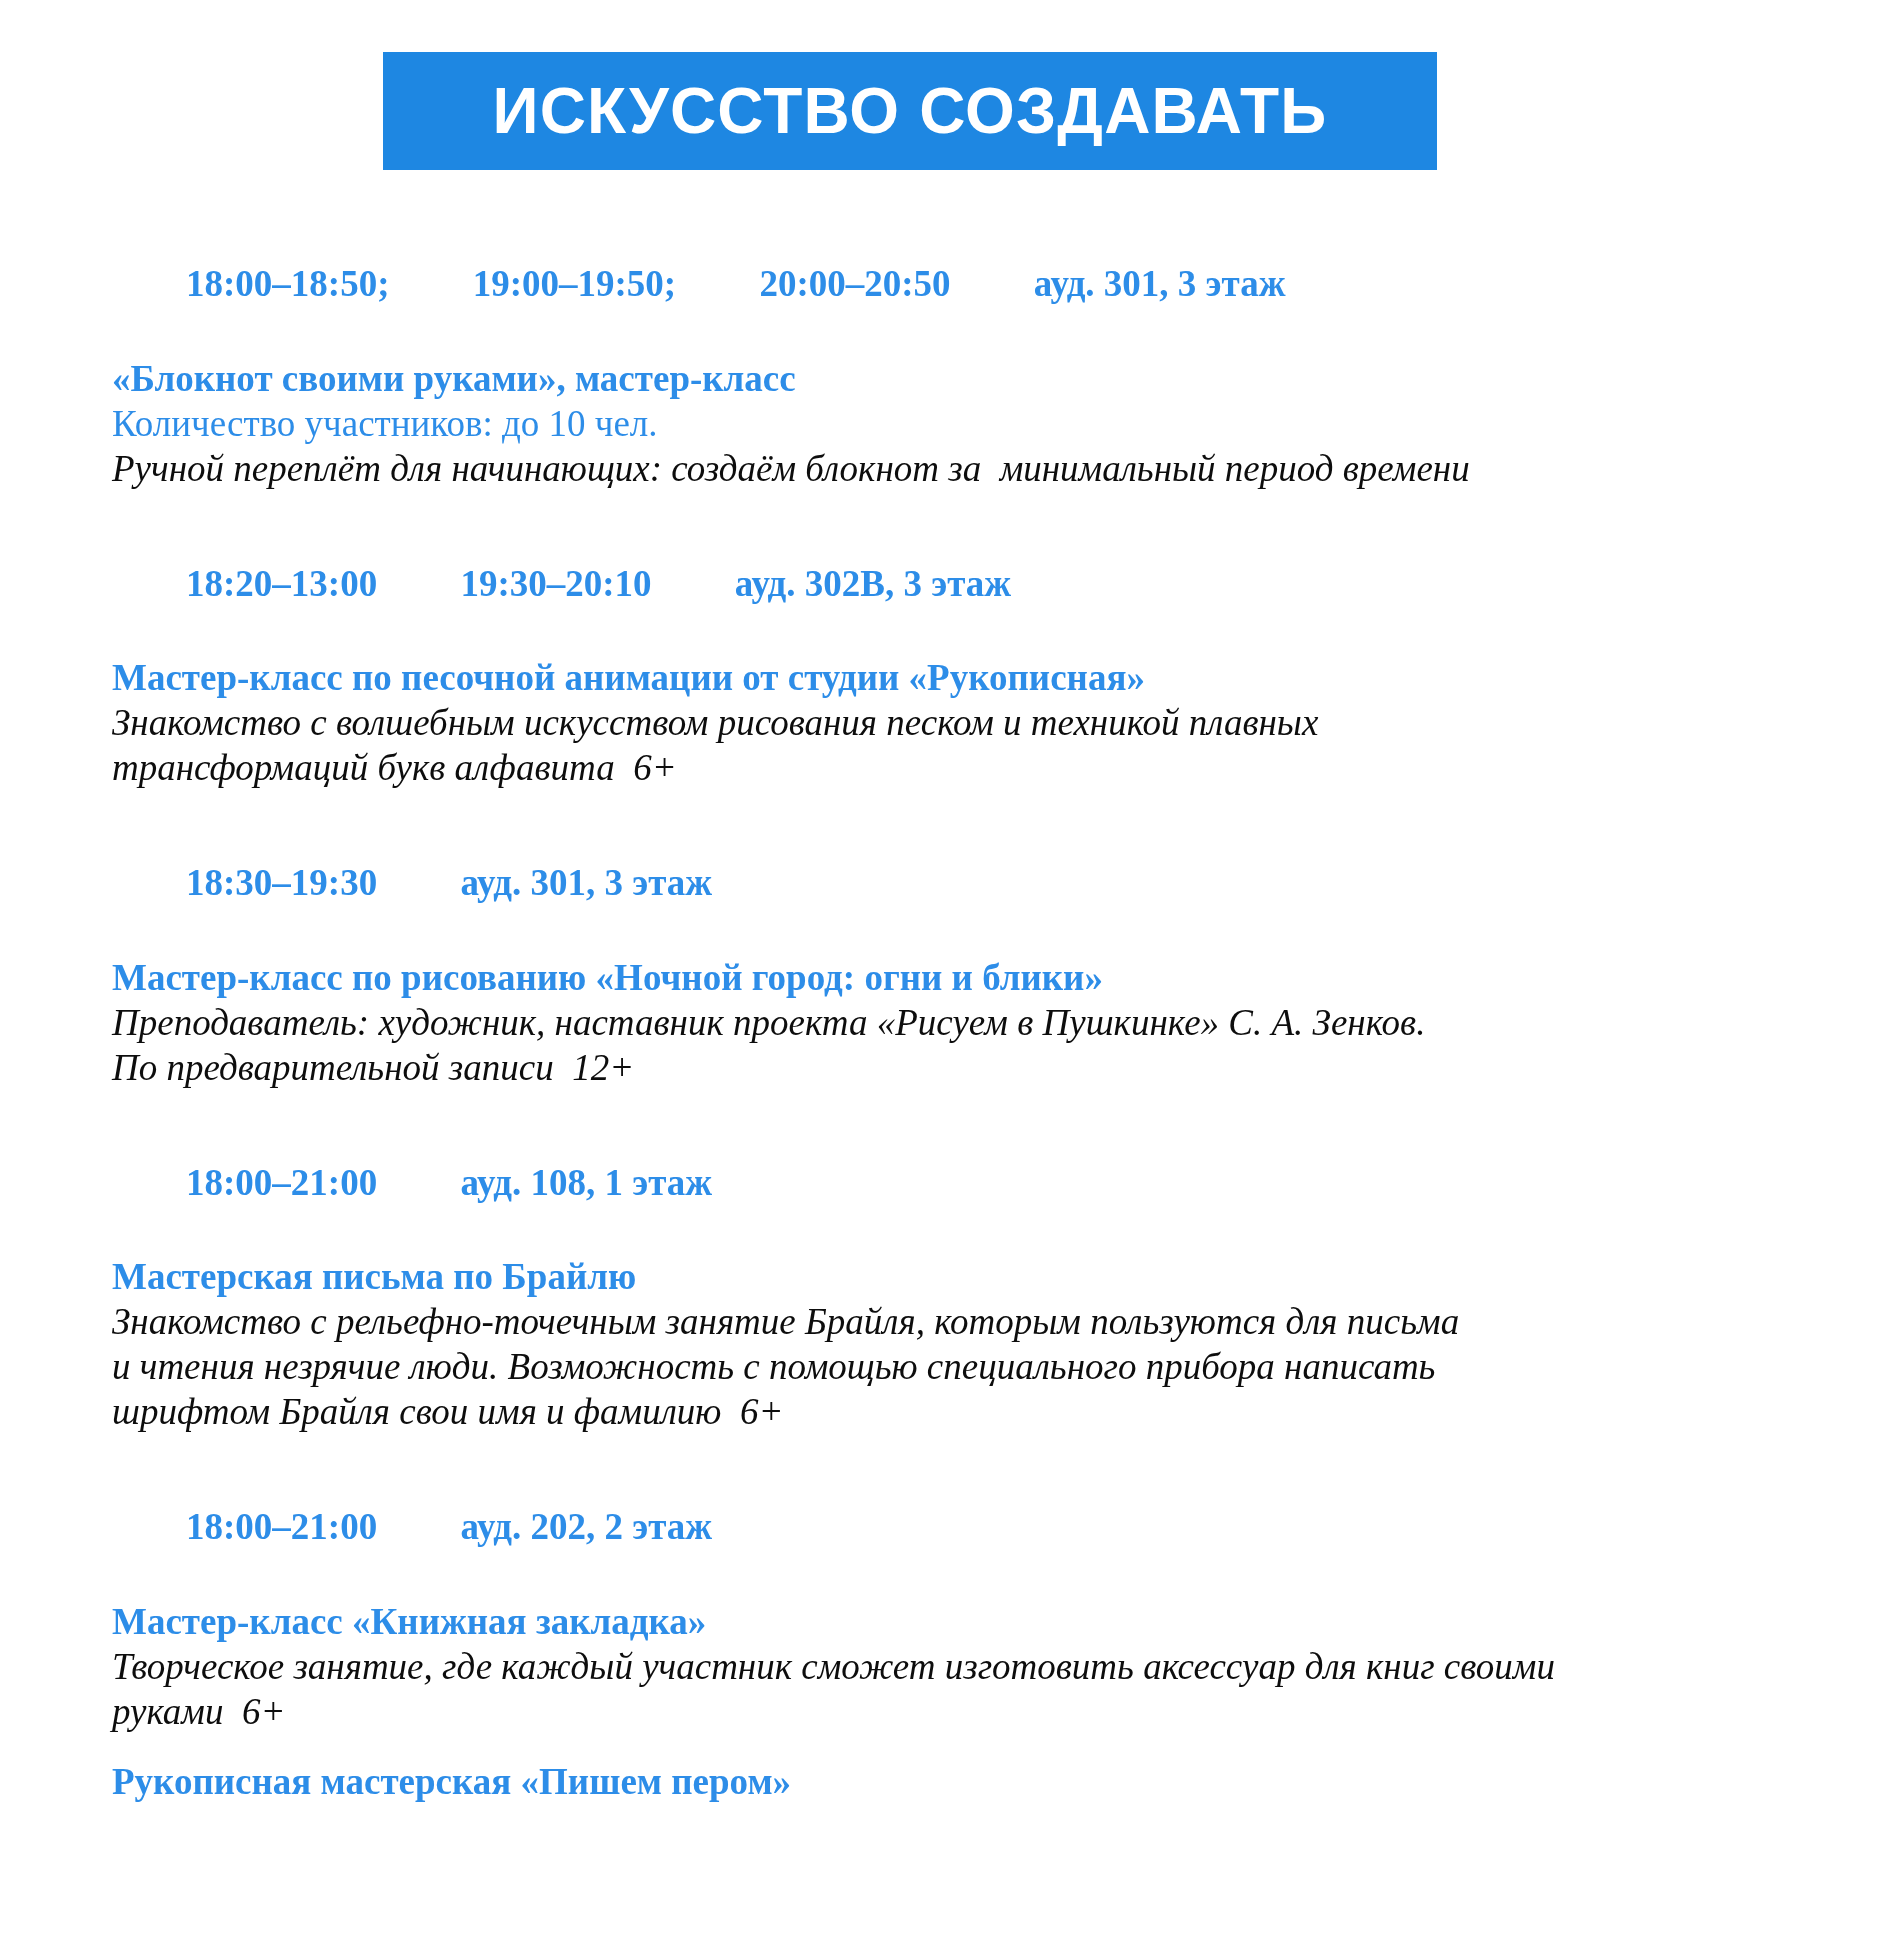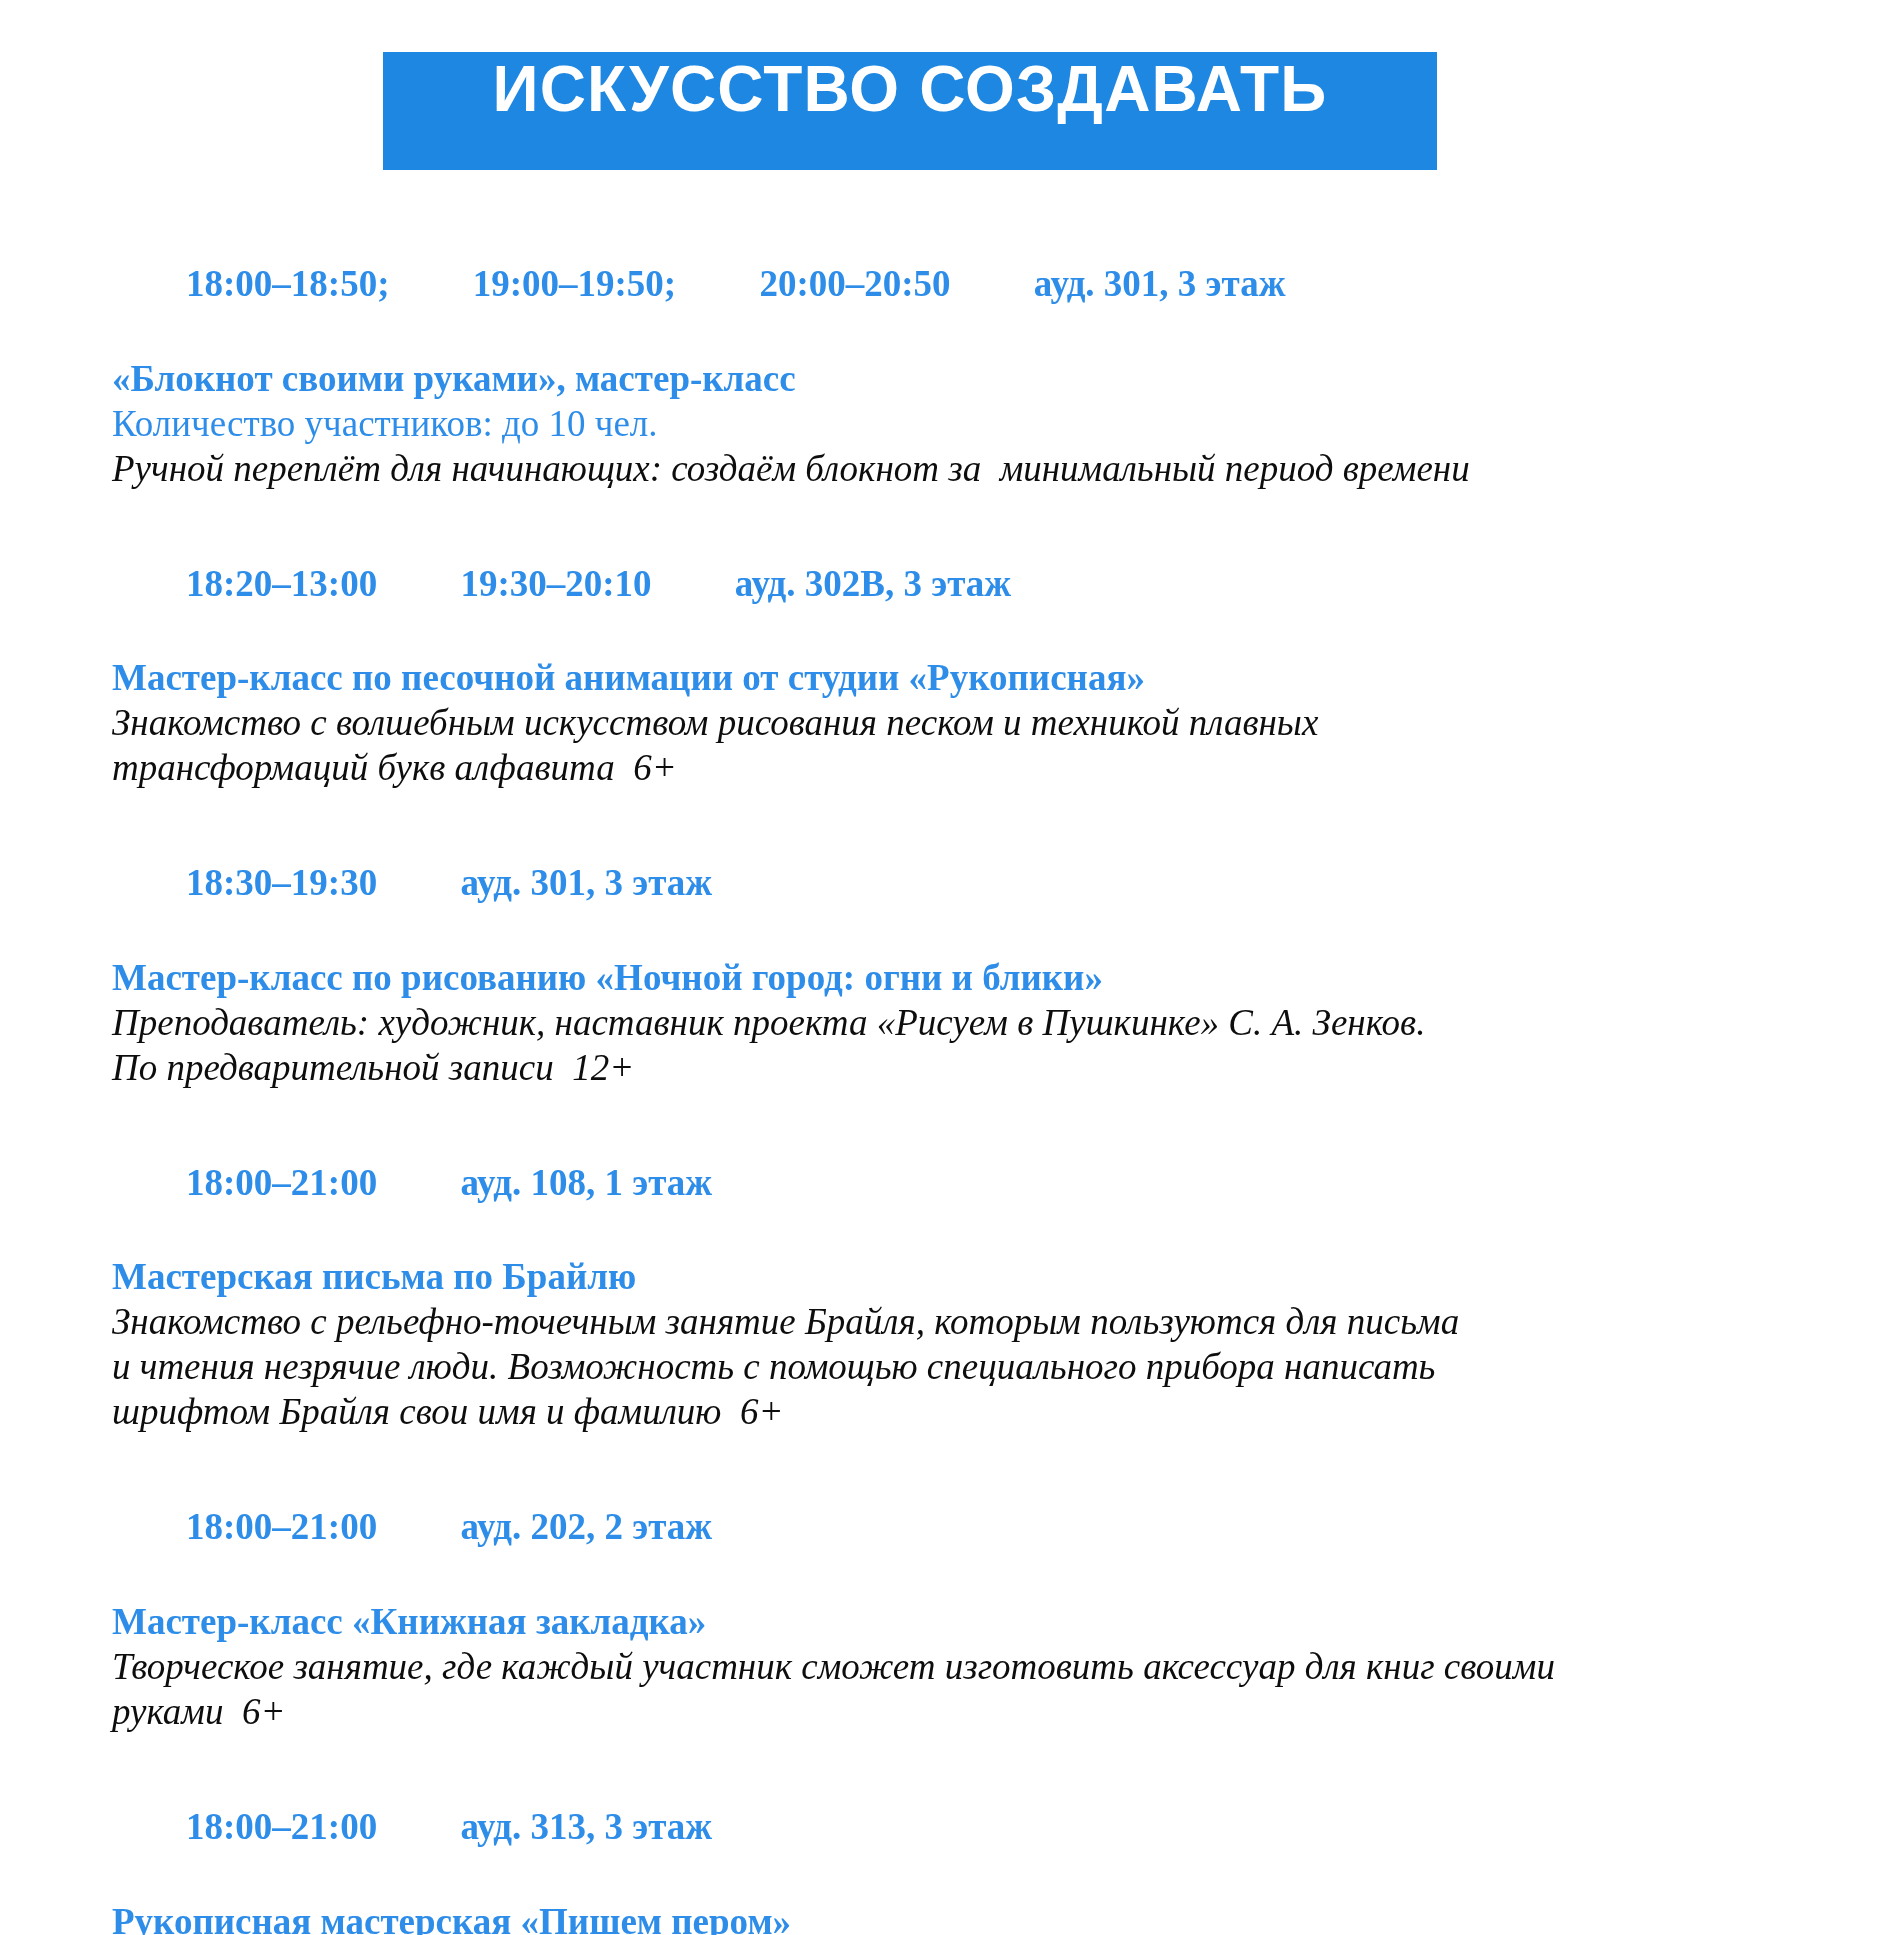--- a/index.html
+++ b/index.html
@@ -15,20 +15,21 @@
     background: #ffffff;
     font-family: "Liberation Serif", serif;
     overflow: hidden;
   }
   .banner {
     margin: 52px 0 0 383px;
     width: 1054px;
     height: 118px;
     background: var(--banner-bg);
     display: flex;
+    align-items: center;
     justify-content: center;
   }
   .banner-title {
     font-family: "Liberation Sans", sans-serif;
     font-weight: bold;
     font-size: 64px;
     color: #ffffff;
     letter-spacing: 1.2px;
     white-space: nowrap;
   }
@@ -119,23 +120,20 @@
     <section class="event">
       <div class="time-line">
         <span class="t">18:00–21:00</span><span class="t">ауд. 202, 2 этаж</span>
       </div>
       <div class="event-title">Мастер-класс «Книжная закладка»</div>
       <div class="desc">Творческое занятие, где каждый участник сможет изготовить аксессуар для книг своими</div>
       <div class="desc">руками  6+</div>
     </section>
 
     <section class="event">
-      <div class="time-line">
-        <span class="t">18:00–21:00</span><span class="t">ауд. 313, 3 этаж</span>
-      </div>
       <div class="event-title">Рукописная мастерская «Пишем пером»</div>
 
     </section>
 
   </div>
 
 </div>
 
 
 </body></html>

